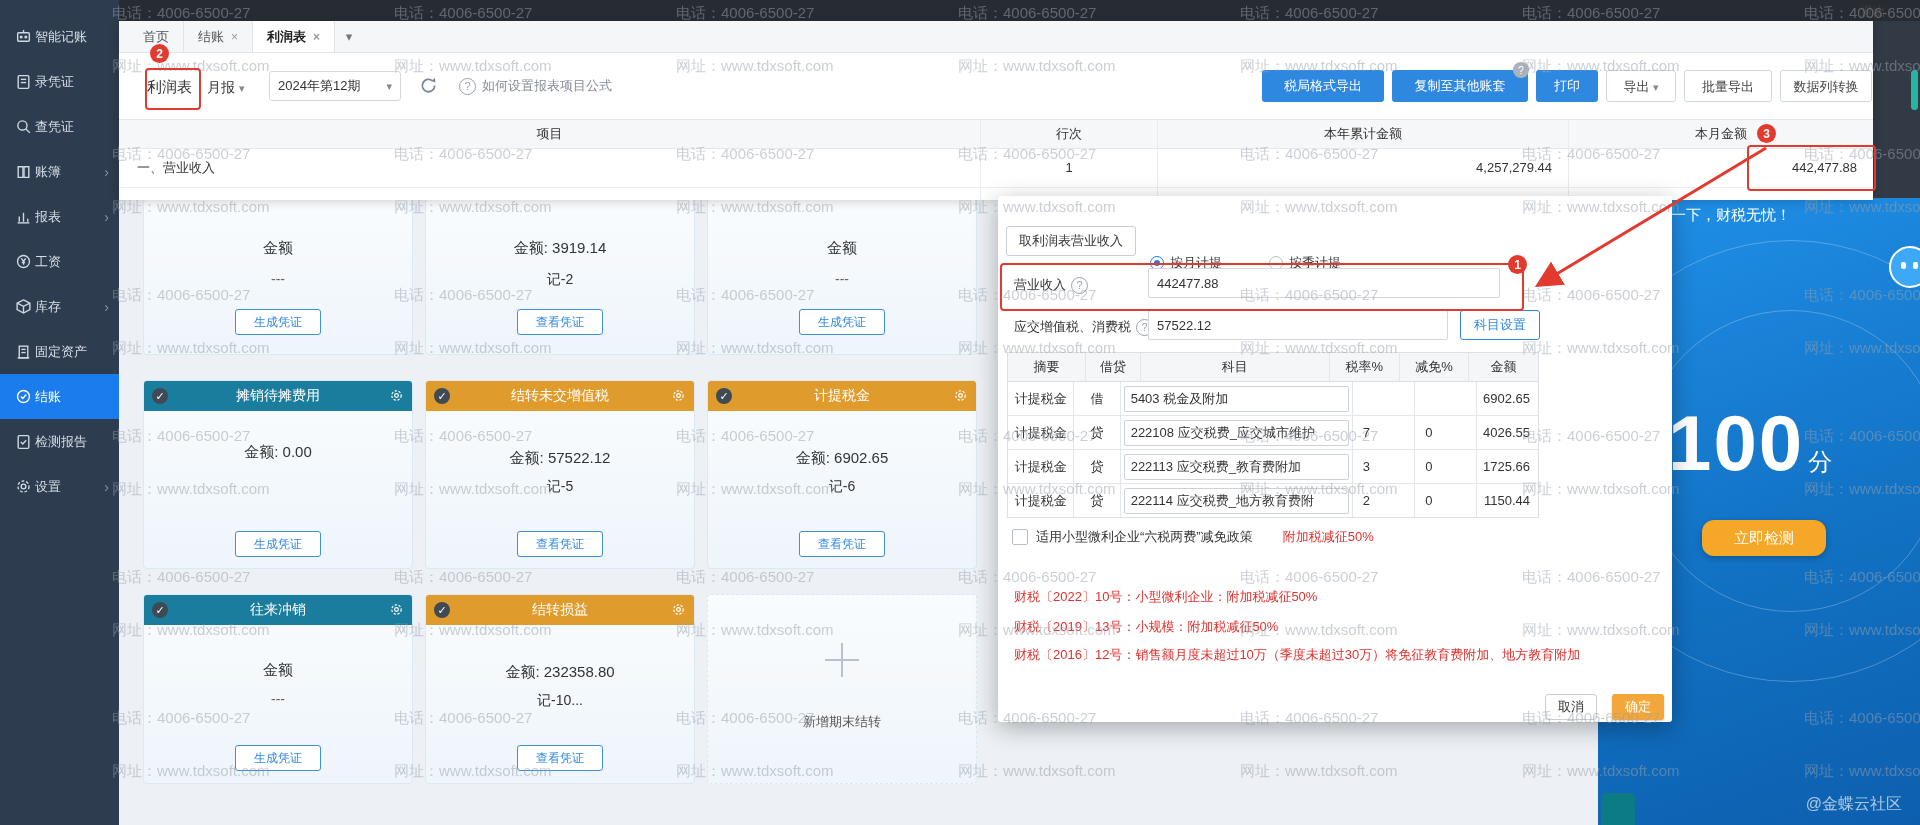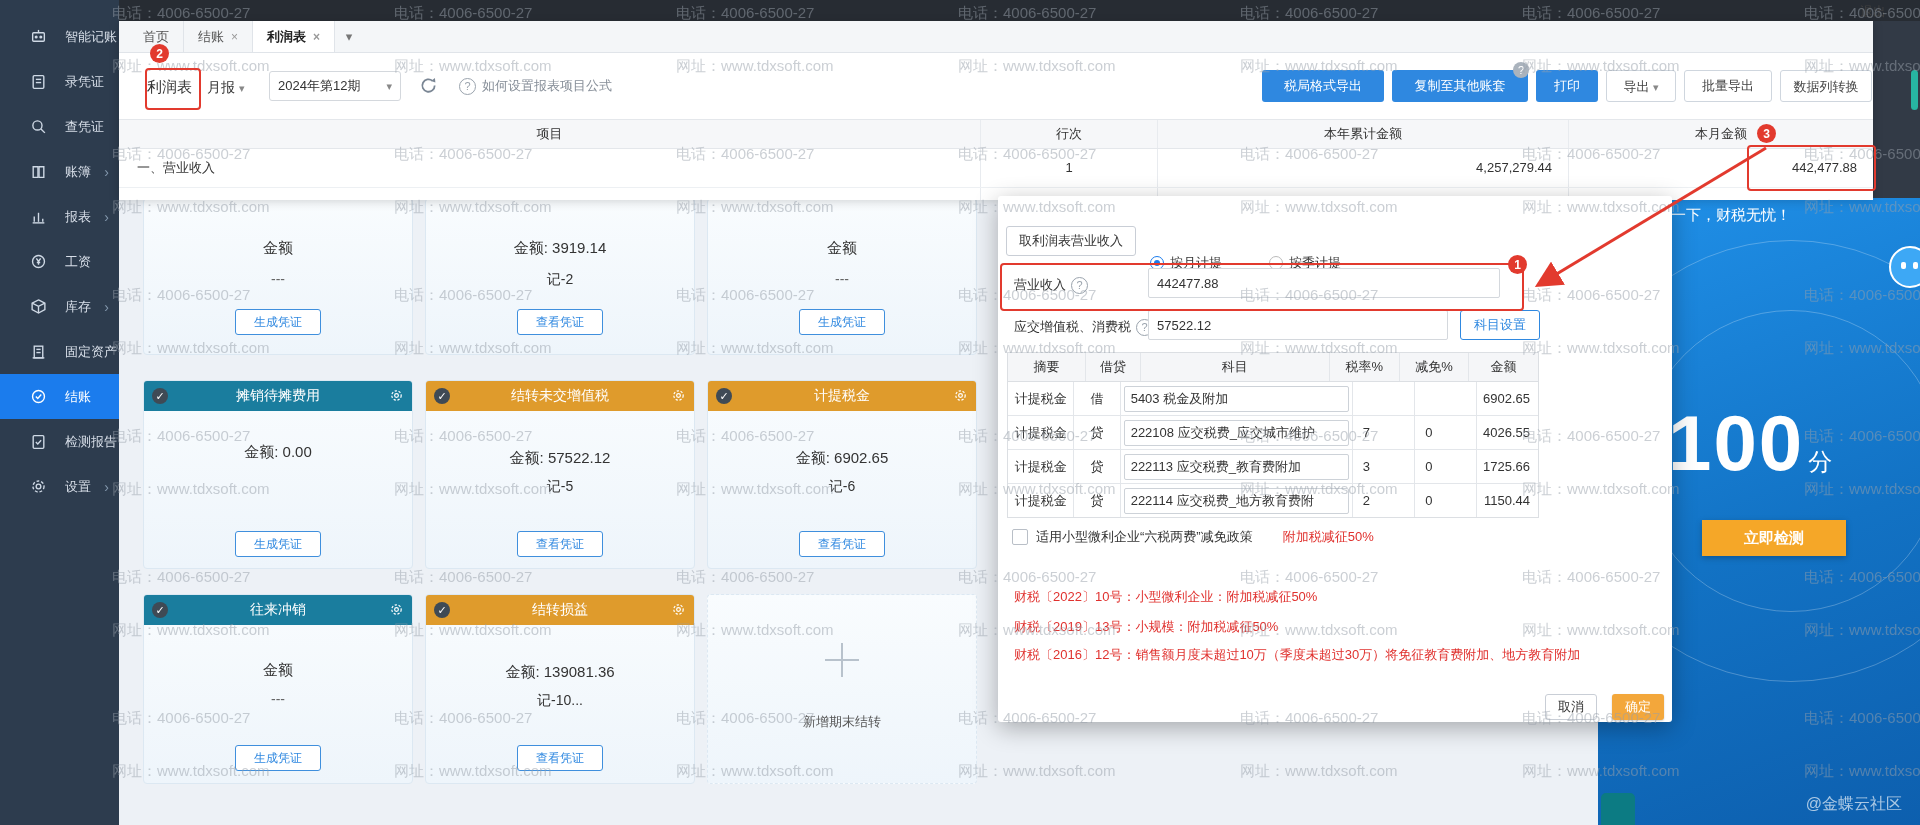--- a/index.html
+++ b/index.html
@@ -6,21 +6,21 @@
   body{
     width:1920px;height:825px;position:relative;overflow:hidden;
     font-family:"Liberation Sans","DejaVu Sans",sans-serif;
     background:#edf1f6;font-size:13px;color:#333;
   }
   
   .top-strip{position:absolute;left:0;top:0;width:1920px;height:21px;background:#272c33;z-index:2;}
   .exit-btn{position:absolute;right:34px;top:3px;color:#404040;font-size:13px;cursor:pointer;z-index:13;}
   
   .sidebar{position:absolute;left:0;top:0;width:119px;height:825px;background:#2d3c4e;z-index:5;padding-top:14px;box-sizing:border-box;}
-  .side-item{position:relative;height:45px;display:flex;align-items:center;padding-left:30px;gap:18px;color:#d7dee8;font-size:13px;cursor:pointer;}
+  .side-item{position:relative;height:45px;display:flex;align-items:center;padding-left:15px;gap:3px;color:#d7dee8;font-size:13px;cursor:pointer;}
   .side-item.active{background:#1b7ced;color:#fff;}
   .side-item svg{flex:0 0 auto;}
   .side-item .chev{position:absolute;right:10px;color:#8296ac;font-size:14px;}
   
   .report-window{position:absolute;left:119px;top:21px;width:1754px;height:177px;background:#fff;z-index:10;box-shadow:0 3px 10px rgba(0,0,0,.18);}
   .tabbar{height:31px;background:#f4f6f8;border-bottom:1px solid #e0e4e9;display:flex;align-items:stretch;padding-left:10px;}
   .tab{display:flex;align-items:center;gap:7px;padding:0 14px;font-size:13px;color:#555;border-right:1px solid #e0e4e9;cursor:pointer;}
   .tab.active{background:#fff;color:#222;font-weight:bold;}
   .tab .x{color:#999;font-size:12px;}
   .tab-caret{width:28px;display:flex;align-items:center;justify-content:center;color:#777;cursor:pointer;}
@@ -63,21 +63,21 @@
   .card-btn{position:absolute;left:50%;transform:translateX(-50%);width:86px;height:26px;line-height:24px;text-align:center;border:1px solid #3f8fdd;color:#2f88e0;background:#fff;border-radius:3px;font-size:12px;cursor:pointer;box-sizing:border-box;}
   .add-label{position:absolute;left:0;width:100%;text-align:center;font-size:13px;color:#555;}
   .plus-icon{position:absolute;left:50%;transform:translateX(-50%);}
   
   .right-top-dark{position:absolute;left:1873px;top:21px;width:47px;height:177px;background:#323a46;z-index:10;}
   .right-panel{position:absolute;left:1598px;top:198px;width:322px;height:627px;background:linear-gradient(160deg,#2090e8 0%,#1272c4 55%,#0d5fae 100%);overflow:hidden;z-index:3;}
   .ring{position:absolute;border:1px solid rgba(255,255,255,.25);border-radius:50%;}
   .slogan{position:absolute;left:58px;top:8px;color:#fff;font-size:15px;white-space:nowrap;}
   .score{position:absolute;left:70px;top:200px;color:#fff;font-size:78px;font-weight:bold;letter-spacing:2px;}
   .score-unit{font-size:24px;font-weight:normal;margin-left:4px;}
-  .check-btn{position:absolute;left:104px;top:322px;width:144px;height:36px;line-height:36px;text-align:center;background:#f5a728;color:#fff;font-size:15px;border-radius:0;box-shadow:0 2px 6px rgba(0,0,0,.25);cursor:pointer;font-weight:bold;}
+  .check-btn{position:absolute;left:104px;top:322px;width:124px;height:36px;line-height:36px;text-align:center;background:#f5a728;color:#fff;font-size:15px;border-radius:12px;box-shadow:0 2px 6px rgba(0,0,0,.25);cursor:pointer;}
   .community{position:absolute;right:18px;bottom:10px;color:rgba(255,255,255,.65);font-size:16px;}
   .corner-widget{position:absolute;left:3px;bottom:0;width:34px;height:32px;background:#0c7b83;border-radius:5px 5px 0 0;}
   .scroll-pill{position:absolute;left:1911px;top:70px;width:7px;height:40px;background:#27b5a2;border-radius:4px;z-index:12;cursor:pointer;}
   .robot{position:absolute;left:1889px;top:246px;width:42px;height:42px;border-radius:50%;background:#3da8f5;border:2px solid #fff;box-sizing:border-box;z-index:12;cursor:pointer;}
   .robot .eye{position:absolute;top:14px;width:5px;height:7px;border-radius:2px;background:#fff;}
   .robot .e1{left:10px;} .robot .e2{left:22px;}
   
   .modal{position:absolute;left:998px;top:196px;width:674px;height:526px;background:#fff;border-radius:3px;box-shadow:0 6px 24px rgba(0,0,0,.3);z-index:20;}
   .src-btn{position:absolute;left:8px;top:30px;height:30px;line-height:28px;padding:0 12px;border:1px solid #c9ced6;border-radius:3px;background:#fff;font-size:13px;color:#333;cursor:pointer;box-sizing:border-box;}
   .radio-row{position:absolute;left:152px;top:38px;display:flex;gap:47px;align-items:flex-end;margin-top:20px;}
@@ -320,21 +320,21 @@
     <div class="card-head head-orange">
       <span class="check-badge">✓</span>
       <span>结转损益</span>
       <span class="gear"><svg width="15" height="15" viewBox="0 0 16 16">
             <g fill="none" stroke="#fff" stroke-width="1.3">
               <circle cx="8" cy="8" r="2"></circle>
               <circle cx="8" cy="8" r="5" stroke-dasharray="2.4 1.8"></circle>
             </g>
           </svg></span>
     </div>
-    <div class="amount" style="top:68px;">金额: 139081.36</div>
+    <div class="amount" style="top:68px;">金额: 232358.80</div>
     <div class="vno" style="top:97px;">记-10...</div>
     <div class="card-btn" style="top:150px;">查看凭证</div>
   </div>
   <div class="card" style="left:707px;top:594px;height:190px;border-style:dashed;">
     <span class="plus-icon" style="top:42px;">
       <svg width="46" height="46" viewBox="0 0 46 46">
           <g stroke="#b8c2cc" stroke-width="2">
             <line x1="23" y1="6" x2="23" y2="40"></line>
             <line x1="6" y1="23" x2="40" y2="23"></line>
           </g>
@@ -394,21 +394,21 @@
     </div>
     <div class="help-link">
       <span class="qcircle">?</span>
       <span>如何设置报表项目公式</span>
     </div>
     <div class="tb-btn tb-blue" style="left:1143px;width:122px;">税局格式导出</div>
     <div class="tb-btn tb-blue" style="left:1273px;width:136px;">复制至其他账套</div>
     <div class="copy-badge">?</div>
     <div class="tb-btn tb-blue" style="left:1417px;width:62px;">打印</div>
     <div class="tb-btn tb-white" style="left:1487px;width:70px;"><span>导出</span> <span style="color:#888;font-size:11px;">▾</span></div>
-    <div class="tb-btn tb-white" style="left:1565px;width:88px;font-family:Liberation Mono, monospace;">批量导出</div>
+    <div class="tb-btn tb-white" style="left:1565px;width:88px;">批量导出</div>
     <div class="tb-btn tb-white" style="left:1661px;width:92px;">数据列转换</div>
   </div>
   <div class="rw-table">
     <div class="rw-hrow">
       <div class="c-item">项目</div>
       <div class="c-line">行次</div>
       <div class="c-ytd">本年累计金额</div>
       <div class="c-month">本月金额</div>
     </div>
     <div class="rw-row">

